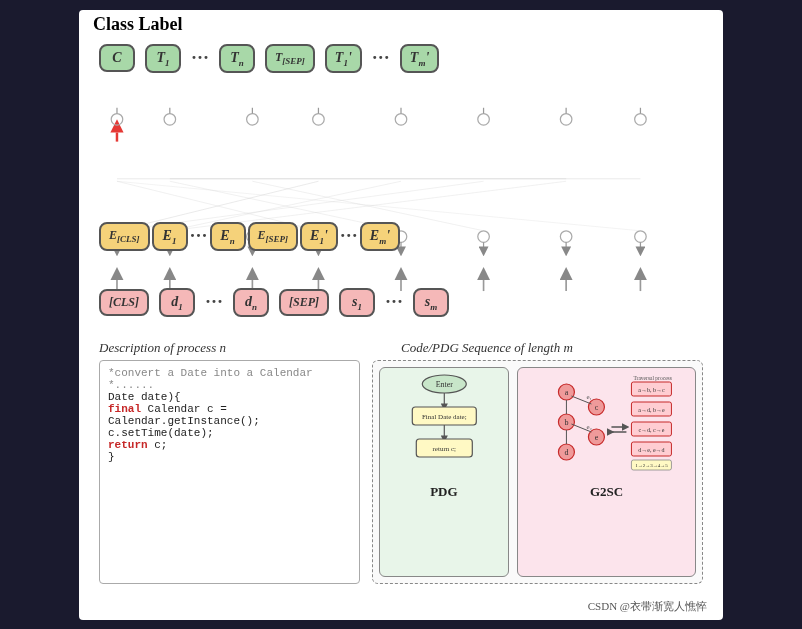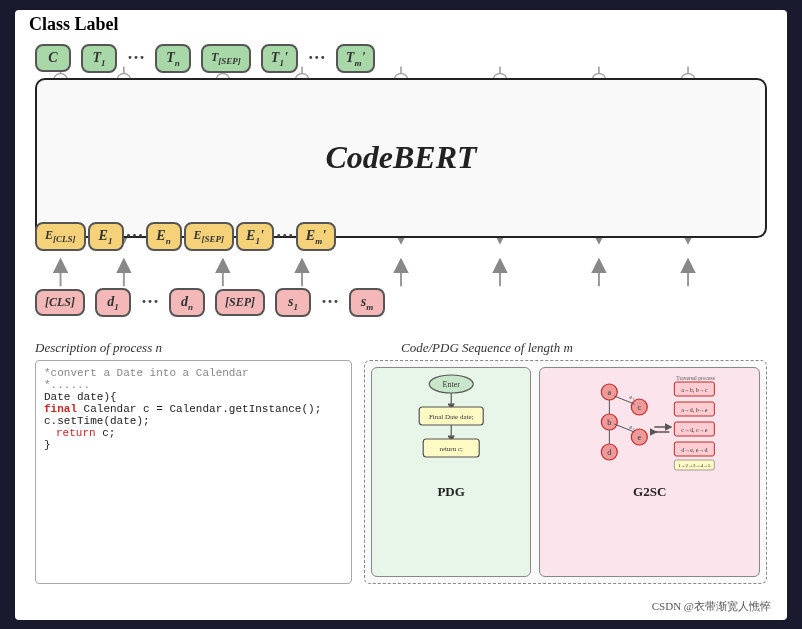--- a/index.html
+++ b/index.html
@@ -7,21 +7,21 @@
       width: 802px;
       height: 629px;
       background: #1a1a2e;
       font-family: 'Times New Roman', serif;
       overflow: hidden;
       display: flex;
       align-items: center;
       justify-content: center;
     }
     .main-container {
-      width: 772px;
+      width: 644px;
       height: 610px;
       background: #ffffff;
       border-radius: 4px;
       padding: 12px 16px 8px 4px;
       position: relative;
     }
 
     
     .class-label-section {
       position: absolute;
@@ -310,23 +310,20 @@
     <div class="token-box" style="font-style:italic;">C</div>
     <div class="token-box">T<sub>1</sub></div>
     <div class="dots-label">···</div>
     <div class="token-box">T<sub>n</sub></div>
     <div class="token-box" style="font-size:12px;">T<sub>[SEP]</sub></div>
     <div class="token-box">T<sub>1</sub>'</div>
     <div class="dots-label">···</div>
     <div class="token-box">T<sub>m</sub>'</div>
   </div>
 
-  <div class="codebert-section">
-    <span class="codebert-label">CodeBERT</span>
-  </div>
 
   <div class="bottom-yellow-row">
     <div class="token-box yellow" style="font-size:12px;">E<sub>[CLS]</sub></div>
     <div class="token-box yellow">E<sub>1</sub></div>
     <div class="dots-label">···</div>
     <div class="token-box yellow">E<sub>n</sub></div>
     <div class="token-box yellow" style="font-size:12px;">E<sub>[SEP]</sub></div>
     <div class="token-box yellow">E<sub>1</sub>'</div>
     <div class="dots-label">···</div>
     <div class="token-box yellow">E<sub>m</sub>'</div>
@@ -349,21 +346,21 @@
   </div>
 
   <div class="bottom-content">
 
     <div class="code-box">
       <div><span style="color:#888;">*convert a Date into a Calendar</span></div>
       <div><span style="color:#888;">*......</span></div>
       <div>Date date){</div>
       <div><span style="color:#c62828;font-weight:bold;">final</span> Calendar c = Calendar.getInstance();</div>
       <div>c.setTime(date);</div>
-      <div><span style="color:#c62828;font-weight:normal;margin-left:12px;">return</span> c;</div>
+      <div><span style="color:#c62828;font-weight:bold;">return</span> c;</div>
       <div>}</div>
     </div>
 
     <div class="diagram-area">
 
       <div class="pdg-box">
 
         <svg width="100%" height="110" viewBox="0 0 100 110" xmlns="http://www.w3.org/2000/svg">
 
           <ellipse cx="50" cy="12" rx="22" ry="9" fill="#c8e6c9" stroke="#555" stroke-width="1.2"></ellipse>

